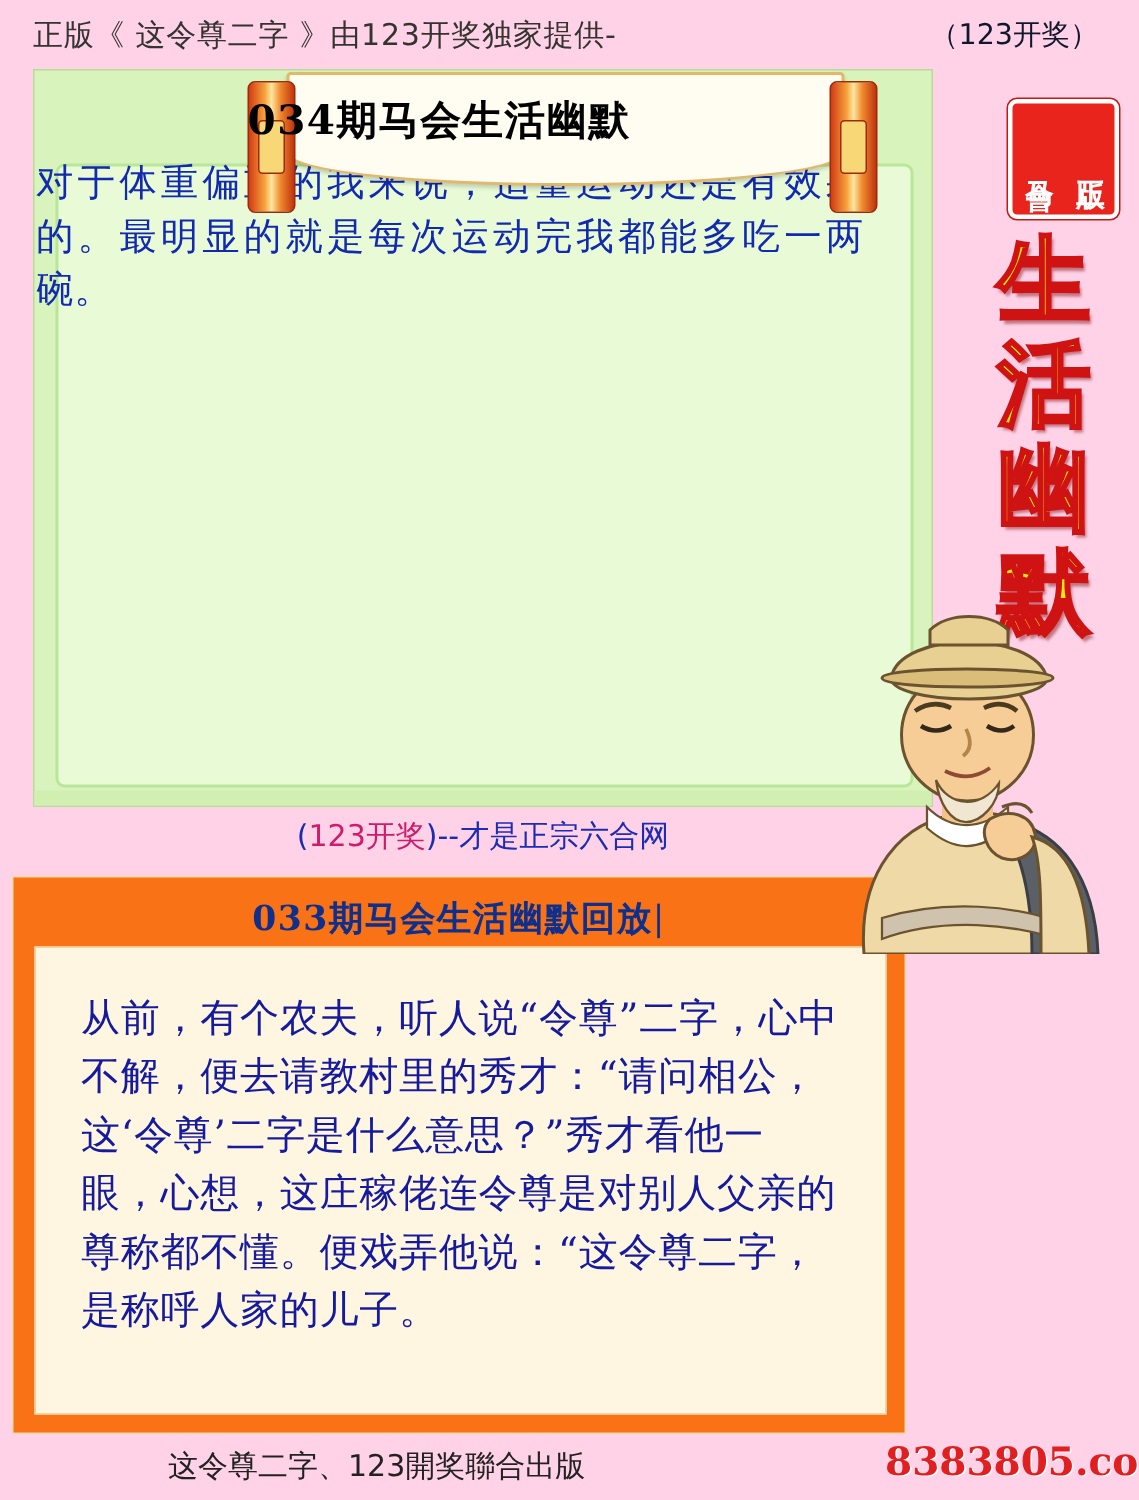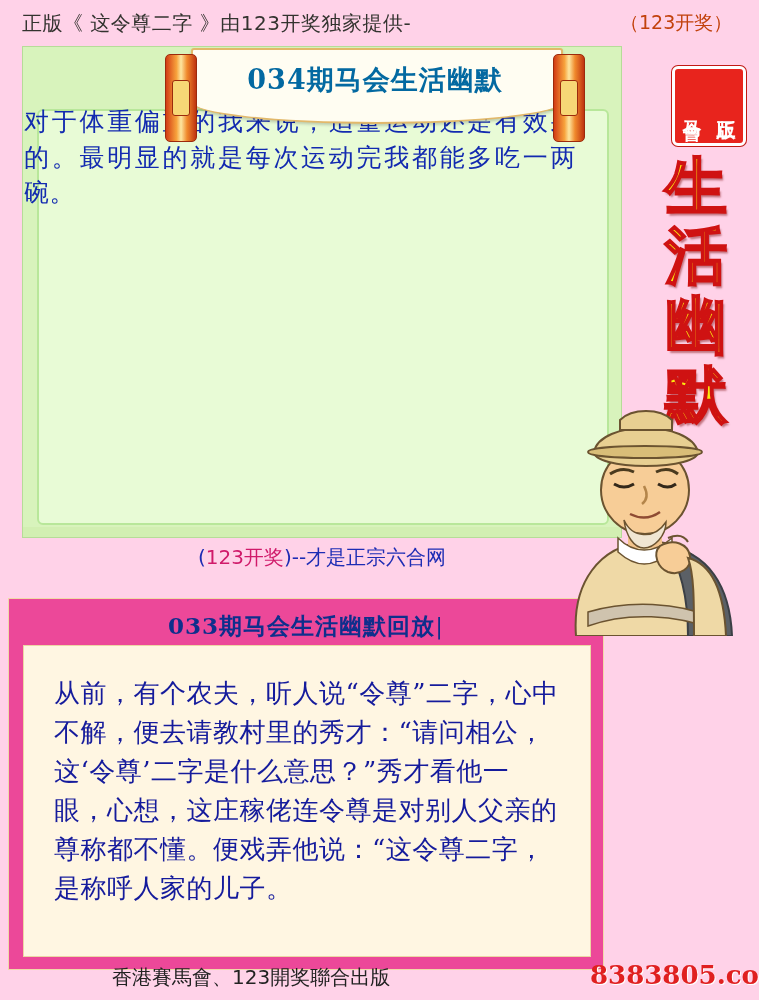--- a/index.html
+++ b/index.html
@@ -27,21 +27,21 @@
     font-size: 20px;
     color: #33332f;
     letter-spacing: 0.5px;
     white-space: nowrap;
   }
   .top-right-text {
     position: absolute;
     left: 620px;
     top: 10px;
     font-size: 19px;
-    color: #c2410c;
+    color: #0f172a;
     white-space: nowrap;
   }
 
   
   .green-panel {
     position: absolute;
     left: 22px;
     top: 46px;
     width: 600px;
     height: 492px;
@@ -111,24 +111,24 @@
     background: #fffdf2;
     border: 2px solid #e2b86a;
     border-radius: 3px 3px 50% 50% / 3px 3px 22px 22px;
     box-shadow: 0 2px 3px rgba(0,0,0,0.18);
   }
   .scroll-title {
     position: absolute;
     left: 0;
     right: 0;
     top: 14px;
-    text-align: center;
+    text-align: left;
     font-size: 27px;
     font-weight: bold;
-    color: #0369a1;
+    color: #000000;
     letter-spacing: 1px;
     font-family: "DejaVu Serif", "Liberation Serif", serif;
   }
 
   
   .mid-caption {
     position: absolute;
     left: 22px;
     top: 544px;
     width: 600px;
@@ -137,24 +137,24 @@
     color: #1d2cb4;
     white-space: nowrap;
   }
   .mid-caption .paren { color: #1d2cb4; }
   .mid-caption .num { color: #d01a6a; }
 
   
   .cream-panel {
     position: absolute;
     left: 8px;
-    top: 598px;
+    top: 584px;
     width: 596px;
     height: 372px;
-    background: #ec4899;
+    background: #f97316;
     border: 1px solid #f0d9a8;
     box-sizing: border-box;
   }
   .cream-inner {
     position: absolute;
     left: 14px;
     top: 46px;
     width: 568px;
     height: 312px;
     background: #fff6e2;
@@ -312,21 +312,21 @@
 
   <div class="cream-panel">
     <div class="replay-title">
       <span>033期马会生活幽默回放</span><span class="caret">|</span>
     </div>
     <div class="cream-inner">
       <div class="cream-body-text" style="position:absolute;left:30px;top:14px;width:508px;margin-top:14px;">从前，有个农夫，听人说“令尊”二字，心中不解，便去请教村里的秀才：“请问相公，这‘令尊’二字是什么意思？”秀才看他一眼，心想，这庄稼佬连令尊是对别人父亲的尊称都不懂。便戏弄他说：“这令尊二字，是称呼人家的儿子。</div>
     </div>
   </div>
 
-  <div class="footer-left">香港賽馬會、123開奖聯合出版</div>
+  <div class="footer-left">这令尊二字、123開奖聯合出版</div>
   <div class="footer-right">8383805.com</div>
 
   <div class="stamp">
     <div class="col r">正版</div>
     <div class="col l">马會</div>
   </div>
 
   <div class="vtitle">
     <span>生</span>
     <span>活</span>

